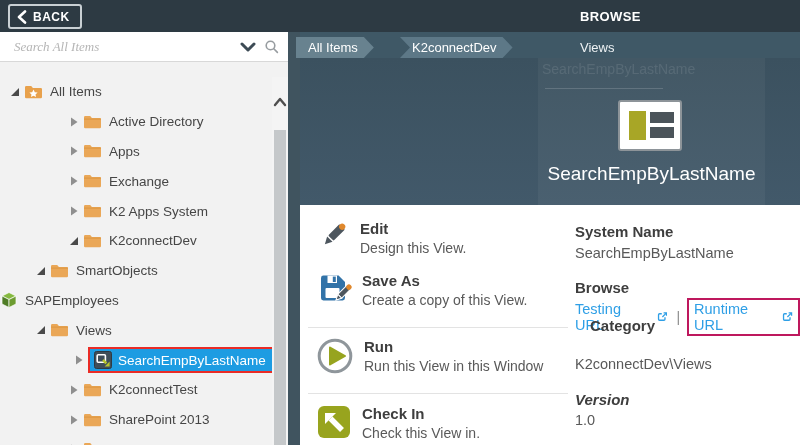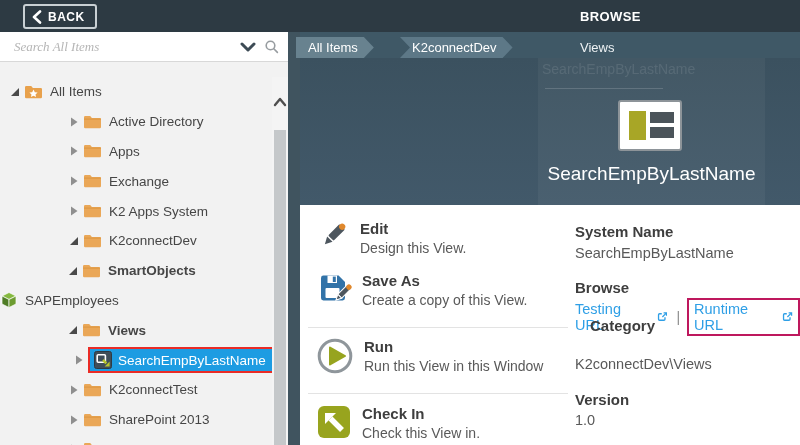--- a/index.html
+++ b/index.html
@@ -3,38 +3,38 @@
 <meta charset="utf-8">
 <style>
   html,body{margin:0;padding:0;background:#dfe3e6;}
   #app{position:relative;width:800px;height:445px;overflow:hidden;background:#fff;
        font-family:"Liberation Sans",sans-serif;-webkit-font-smoothing:antialiased;}
   #app *{box-sizing:border-box;}
 
   
   .topbar{position:absolute;left:0;top:0;width:800px;height:32px;background:#2d3a43;}
   .back-btn{position:absolute;left:8px;top:4px;height:25px;display:inline-flex;align-items:center;
-            gap:6px;padding:0 10px 0 7px;border:2px solid #c9d0d4;border-radius:3px;cursor:pointer;margin-left:15px;}
+            gap:6px;padding:0 10px 0 7px;border:2px solid #c9d0d4;border-radius:3px;cursor:pointer;}
   .back-btn span{color:#fff;font-size:12px;font-weight:bold;letter-spacing:.5px;}
   .browse-title{position:absolute;left:580px;top:9px;color:#fff;font-size:13px;font-weight:600;letter-spacing:.4px;}
 
   
   .left-panel{position:absolute;left:0;top:32px;width:288px;height:413px;background:#f2f2f2;overflow:hidden;}
   .search-row{position:absolute;left:0;top:0;width:288px;height:30px;background:#fff;border-bottom:1px solid #d8d8d8;}
   .search-input{position:absolute;left:0;top:0;width:232px;height:29px;border:none;outline:none;background:transparent;
                 padding:0 0 0 14px;font-family:Liberation Serif, serif;font-size:13px;color:#444;}
   .search-input::placeholder{font-style:italic;color:#b5b5b5;}
   .search-dd{position:absolute;left:240px;top:7px;cursor:pointer;}
   .search-mag{position:absolute;left:264px;top:7px;cursor:pointer;}
 
   .tree{position:absolute;left:0;top:45px;width:272px;}
   .trow{display:flex;align-items:center;height:29.8px;font-size:13.5px;color:#464646;cursor:pointer;white-space:nowrap;}
   .tarrow{width:18px;display:inline-flex;justify-content:center;align-items:center;flex:none;}
   .ticon{display:inline-flex;align-items:center;margin-right:7px;flex:none;}
-  .pl0{padding-left:6px;}.pl1{padding-left:33px;margin-left:32px;}.pl2{padding-left:64px;font-weight:bold;}
+  .pl0{padding-left:6px;}.pl1{padding-left:33px;margin-left:32px;}.pl2{padding-left:32px;}
   .pl3{padding-left:70px;}.pl3b{}
   .sel-wrap{display:inline-flex;align-items:center;background:#1d9ce2;border:2px solid #ea2c26;
             padding:2px 8px 2px 4px;color:#fff;}
   .sel-wrap .ticon{margin-right:6px;}
   .sel-wrap .tlabel{color:#fff;}
 
   
   .vscroll{position:absolute;left:272px;top:45px;width:16px;height:368px;background:#f4f4f4;}
   .vscroll-up{position:absolute;left:1px;top:18px;width:14px;height:16px;cursor:pointer;}
   .vscroll-thumb{position:absolute;left:2px;top:53px;width:12px;height:330px;background:#c5c8ca;cursor:pointer;}
@@ -426,17 +426,17 @@
               <polyline points="8.6,1.6 12.4,1.6 12.4,5.4" fill="none" stroke="#2e9fe6" stroke-width="1.7"></polyline>
               <line x1="12" y1="2" x2="7" y2="7" stroke="#2e9fe6" stroke-width="1.7"></line>
             </svg>
         </span>
       </span>
     </div>
 
     <div class="dlabel" style="top:112px;margin-left:15px;">Category</div>
     <div class="dvalue" style="top:151px;">K2connectDev\Views</div>
 
-    <div class="dlabel" style="top:186px;">Version</div>
+    <div class="dlabel" style="top:186px;font-style:italic;">Version</div>
     <div class="dvalue" style="top:207px;">1.0</div>
   </div>
 
 </div>
 
 </body></html>

